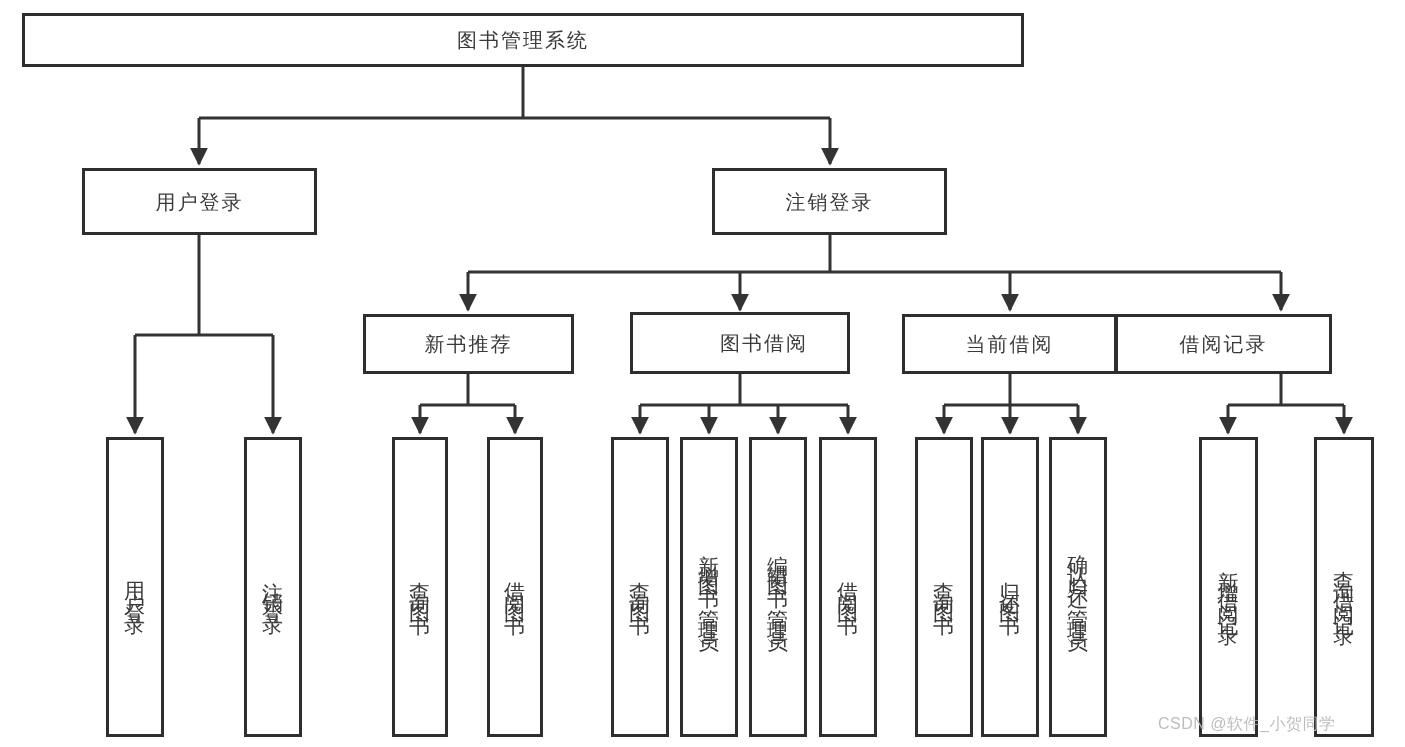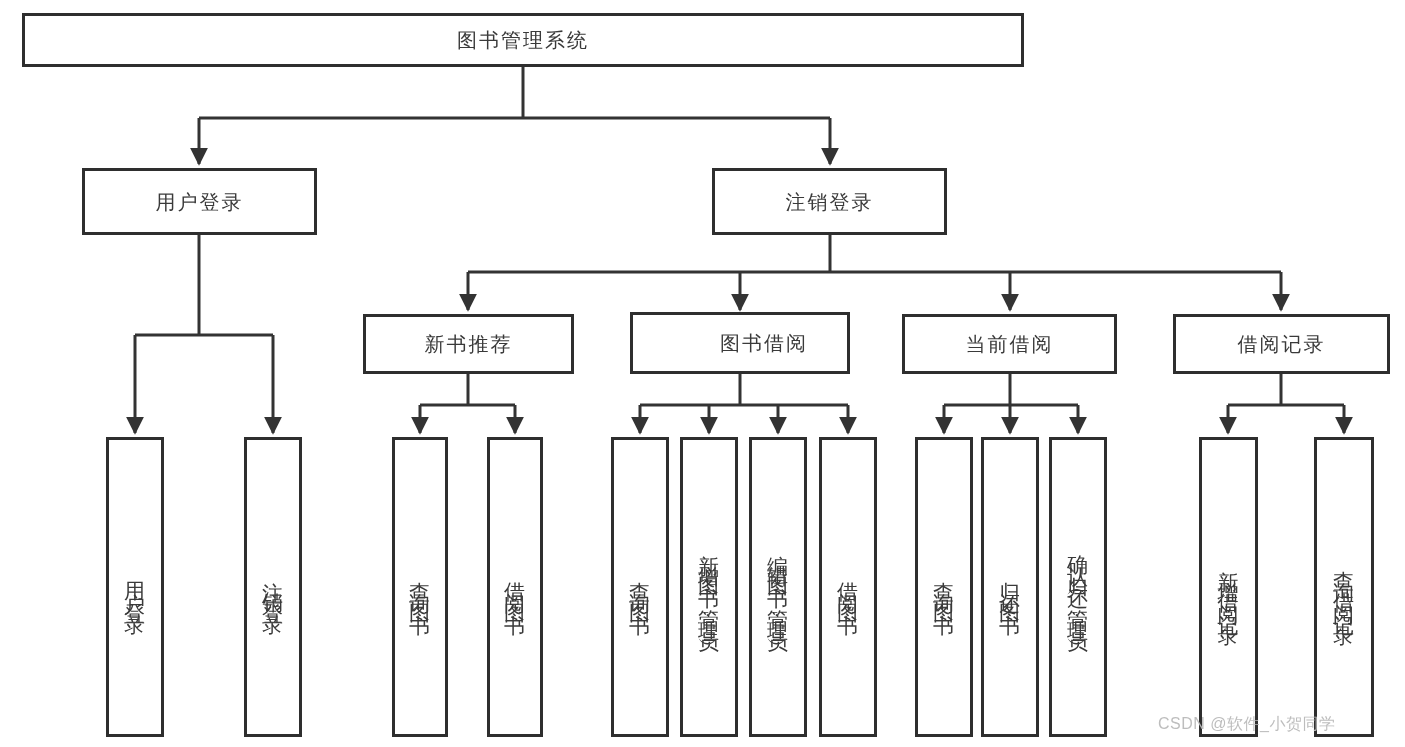--- a/index.html
+++ b/index.html
@@ -93,21 +93,21 @@
 
   <div class="node hnode" style="left:363px; top:314px; width:211px; height:60px;text-align:center;">
     <span class="label">新书推荐</span>
   </div>
   <div class="node hnode" style="left:630px; top:312px; width:220px; height:62px;padding-left:48px;">
     <span class="label">图书借阅</span>
   </div>
   <div class="node hnode" style="left:902px; top:314px; width:215px; height:60px;">
     <span class="label">当前借阅</span>
   </div>
-  <div class="node hnode" style="left:1173px; top:314px; width:217px; height:60px;">
+  <div class="node hnode" style="left:1115px; top:314px; width:217px; height:60px;">
     <span class="label">借阅记录</span>
   </div>
 
   <div class="node vnode" style="left:106px; top:437px; width:58px; height:300px;">
     <span class="label">用户登录</span>
   </div>
   <div class="node vnode" style="left:244px; top:437px; width:58px; height:300px;">
     <span class="label">注销登录</span>
   </div>
 

